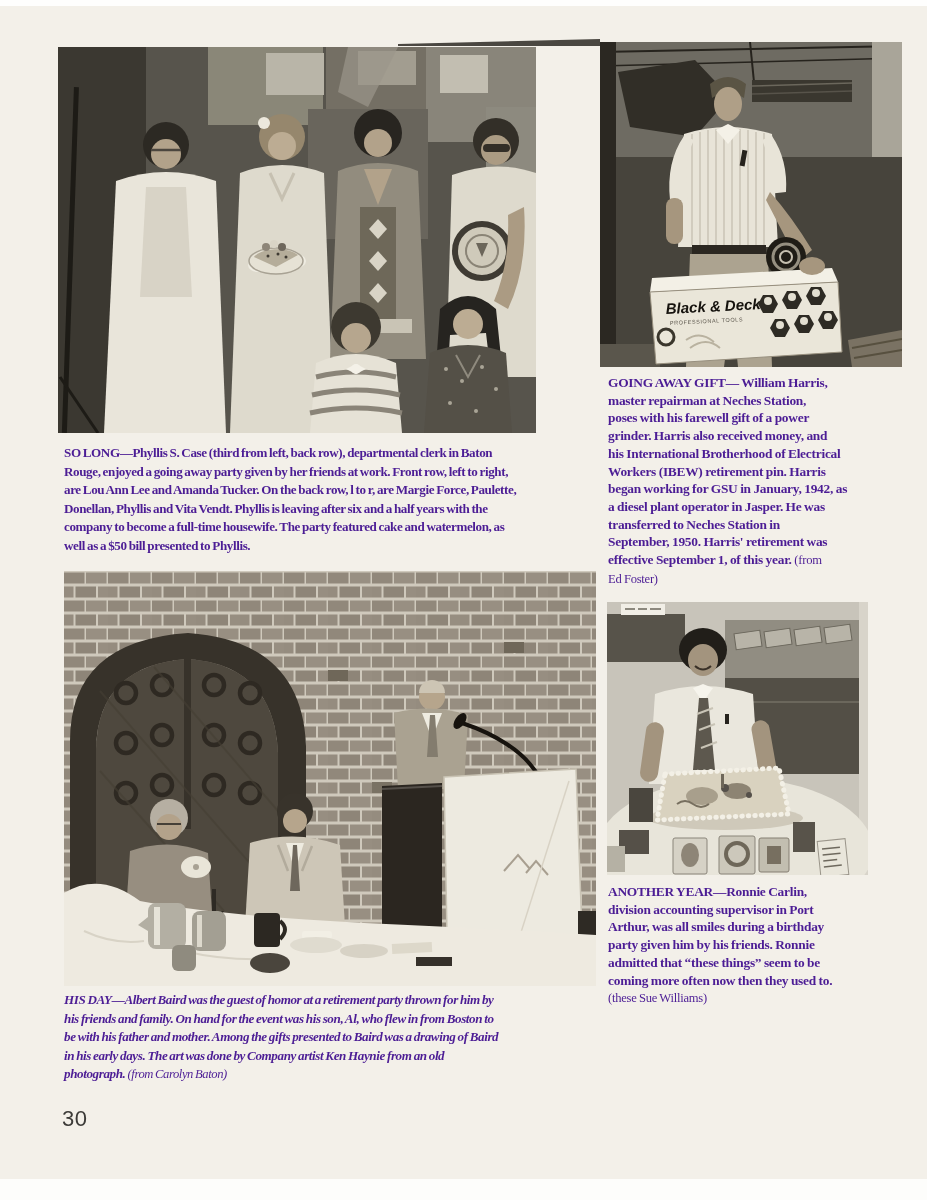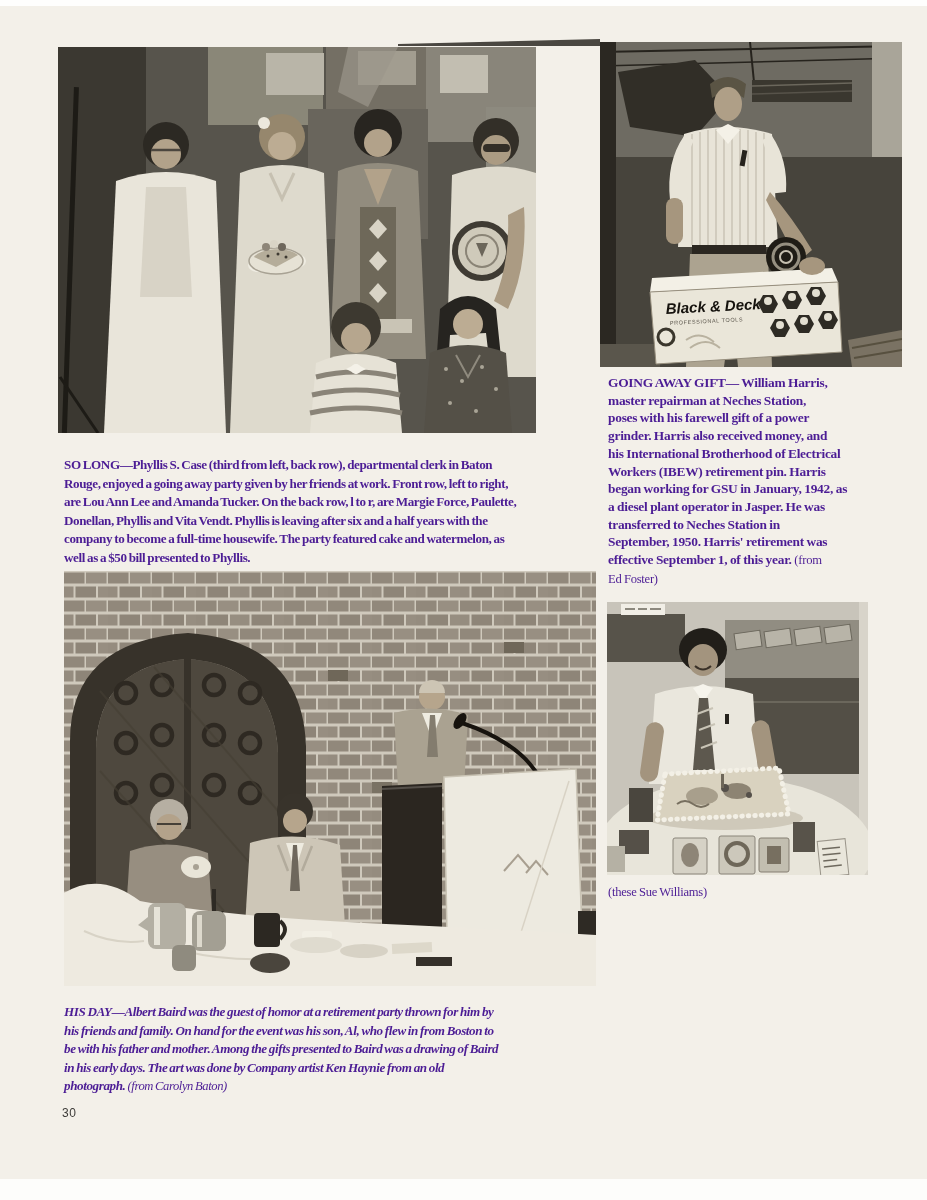--- a/index.html
+++ b/index.html
@@ -11,29 +11,29 @@
   .wedge{position:absolute;left:398px;top:39px;width:202px;height:7px;background:#4a4741;
          clip-path:polygon(0 72%,100% 0,100% 100%,0 100%);}
   .dash{position:absolute;left:876px;top:1181px;width:48px;height:3px;background:#8f8d86;}
   .photo{position:absolute;background:#6b6b66;overflow:hidden;margin:0;padding:0;}
   .photo svg{display:block;width:100%;height:100%;}
   #ph1{left:58px;top:47px;width:478px;height:386px;}
   #ph2{left:600px;top:42px;width:302px;height:325px;}
   #ph3{left:64px;top:571px;width:532px;height:415px;}
   #ph4{left:607px;top:602px;width:261px;height:273px;}
   .caption{position:absolute;margin:0;font-weight:700;color:#4c1d95;white-space:pre-line;}
-  .cap-left{font-size:13.1px;line-height:18.6px;letter-spacing:-0.4px;word-spacing:-0.8px;margin-top:12px;}
+  .cap-left{font-size:13.1px;line-height:18.6px;letter-spacing:-0.4px;word-spacing:-0.8px;}
   .cap-right{font-size:13.4px;line-height:17.7px;letter-spacing:-0.25px;word-spacing:-0.5px;}
   #cap1{left:64px;top:444px;width:560px;}
   #cap2{left:608px;top:374px;width:302px;}
   #cap3{left:64px;top:991px;width:560px;font-style:italic;}
   #cap4{left:608px;top:883px;width:302px;}
   .credit{font-weight:400;font-size:12.6px;}
   #pagenum{position:absolute;left:62px;top:1106px;font-family:"Liberation Sans","DejaVu Sans",sans-serif;
-           font-size:12px;color:#3c3b38;letter-spacing:0.5px;text-align:right;}
+           font-size:22px;color:#3c3b38;letter-spacing:0.5px;text-align:right;}
   .bd-brand{font-family:"Liberation Sans","DejaVu Sans",sans-serif;font-weight:700;font-style:italic;
             font-size:15px;fill:#15120d;}
   .bd-sub{font-family:"Liberation Sans","DejaVu Sans",sans-serif;font-size:5.5px;fill:#5a554b;letter-spacing:0.6px;}
 </style>
 </head>
 <body>
 
 <div class="page">
 
   <div class="strip top"></div>
@@ -366,20 +366,26 @@
         <rect x="160" y="244" width="14" height="18" fill="#776f60"></rect>
         <rect x="186" y="220" width="22" height="30" fill="#58534a"></rect>
         <g transform="rotate(-6 226 256)">
           <rect x="212" y="238" width="28" height="36" fill="#e9e6db" stroke="#9a958a" stroke-width="1"></rect>
           <path d="M216,246 h18 M216,252 h18 M216,258 h14 M216,264 h18" stroke="#6e695e" stroke-width="1.5"></path>
         </g>
       </g>
     </svg>
   </figure>
 
-  <p class="caption cap-right" id="cap4"><span class="credit">(these Sue Williams)</span></p>
+  <p class="caption cap-right" id="cap4"><span>ANOTHER YEAR—Ronnie Carlin,
+division accounting supervisor in Port
+Arthur, was all smiles during a birthday
+party given him by his friends. Ronnie
+admitted that “these things” seem to be
+coming more often now then they used to.
+</span><span class="credit">(these Sue Williams)</span></p>
 
   <div id="pagenum">30</div>
 
   <div class="dash"></div>
   <div class="strip bottom"></div>
 
 </div>
 
 </body></html>

